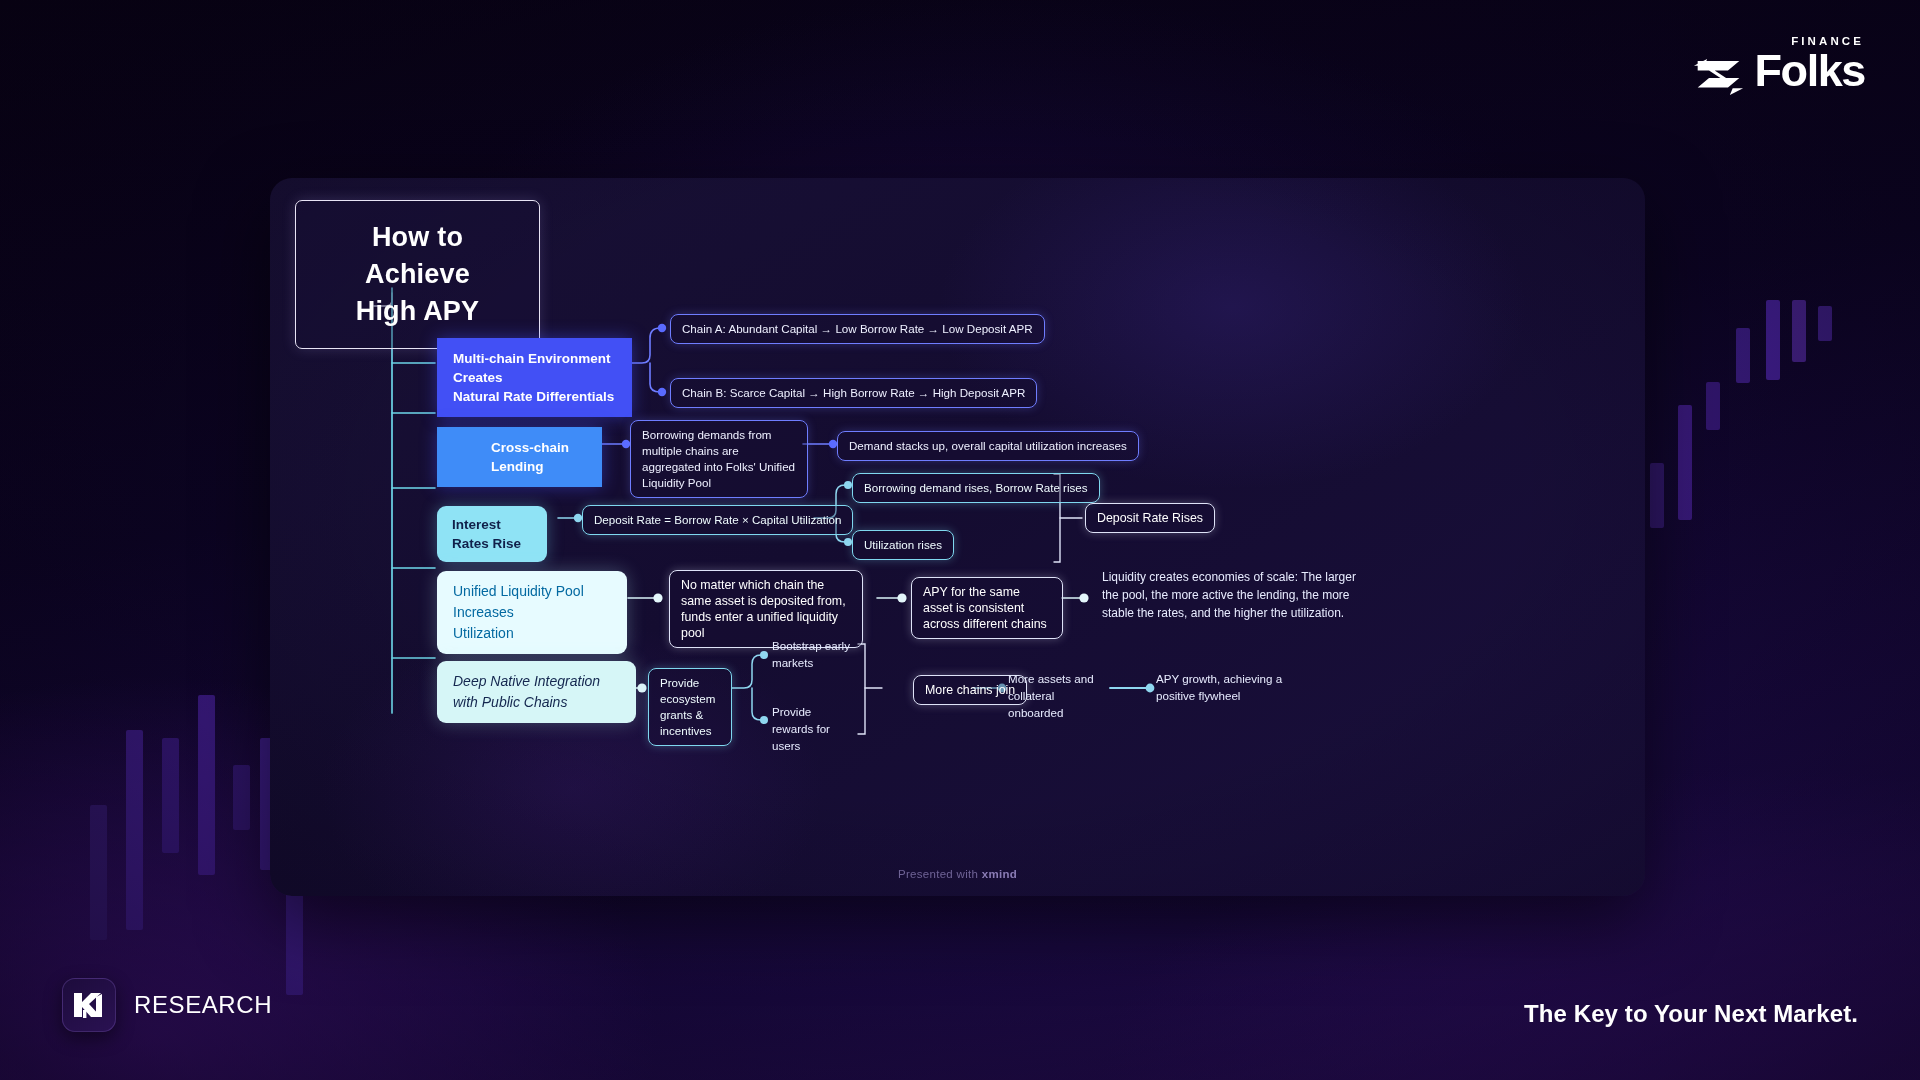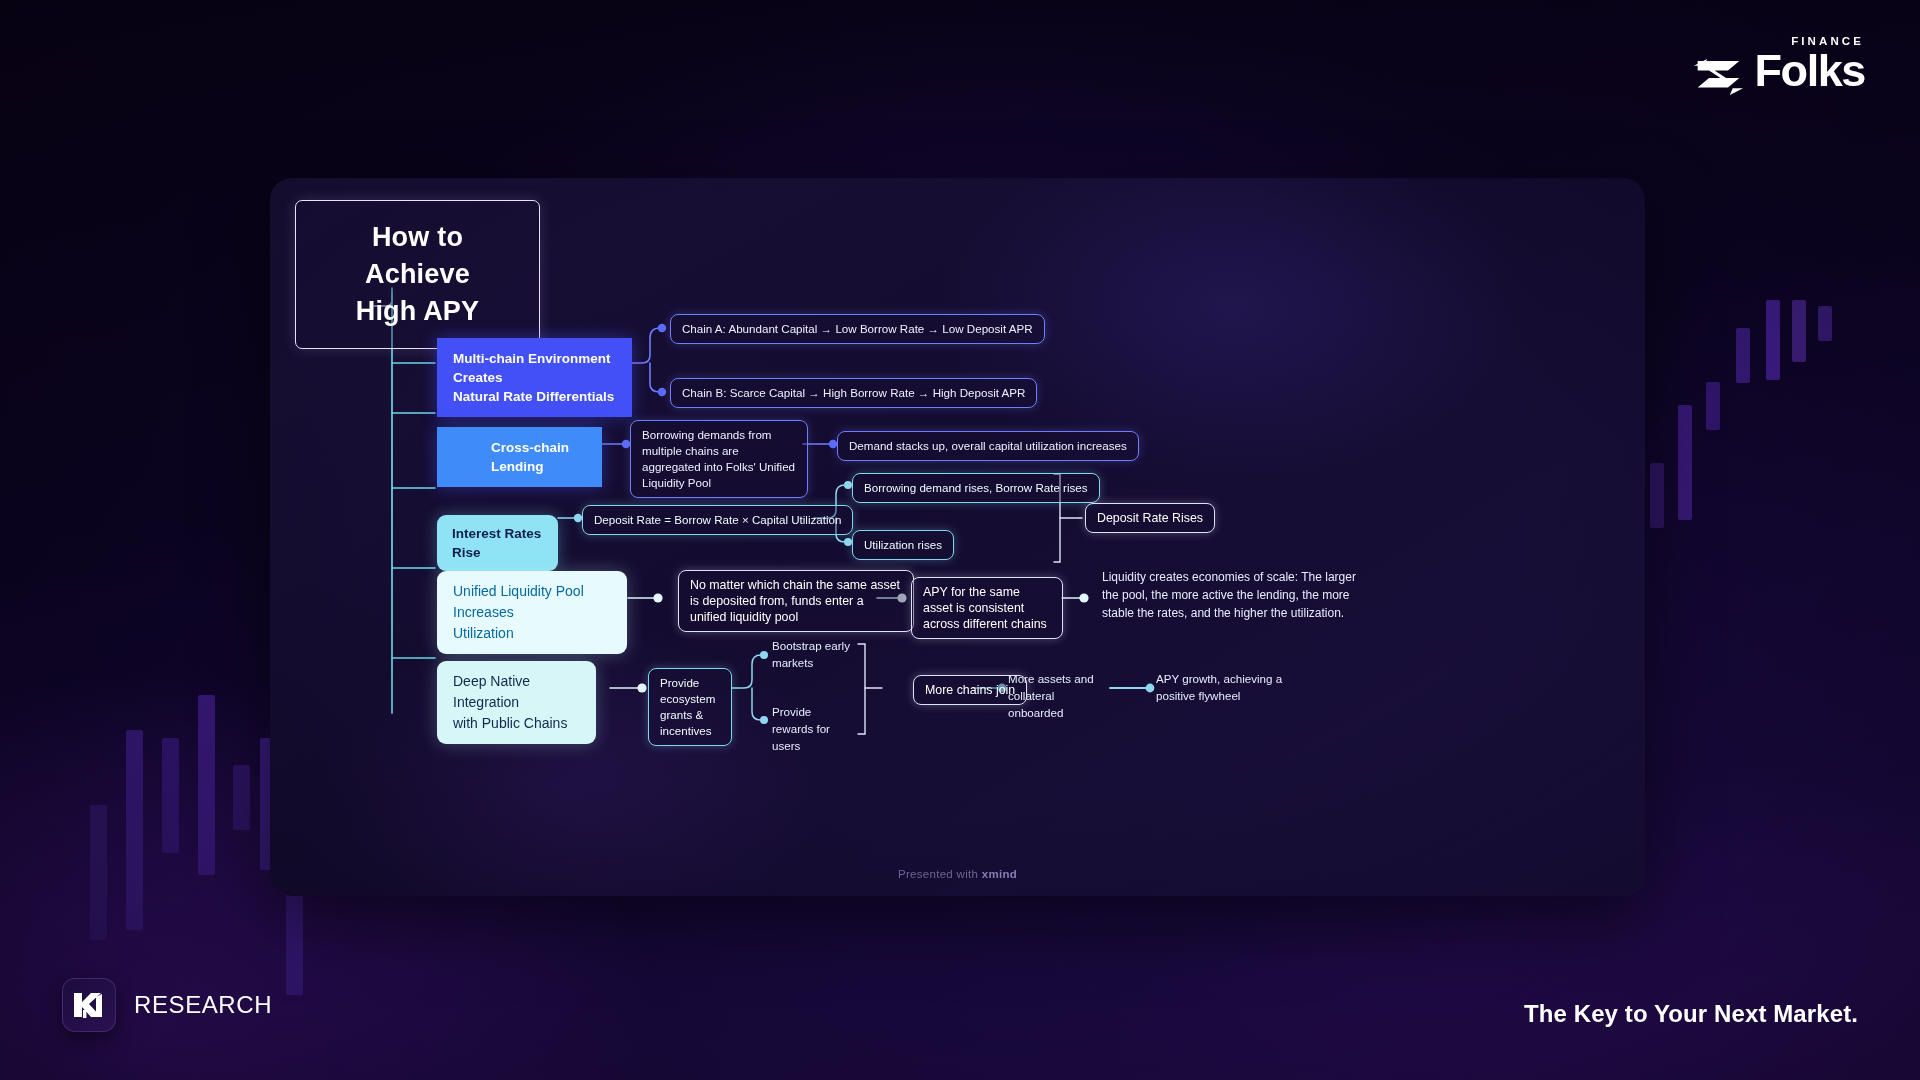--- a/index.html
+++ b/index.html
@@ -279,51 +279,51 @@
     <div class="node n-fill n-fill-cyan" style="left:167px; top:249px; width:165px; justify-content:center;">
       <span>Cross-chain Lending</span>
     </div>
     <div class="node n-out" style="left:360px; top:242px; width:178px;">
       <span>Borrowing demands from multiple chains are aggregated into Folks' Unified Liquidity Pool</span>
     </div>
     <div class="node n-out" style="left:567px; top:253px;">
       <span>Demand stacks up, overall capital utilization increases</span>
     </div>
 
-    <div class="node n-lite" style="left:167px; top:337px; width:121px; justify-content:center;">
+    <div class="node n-lite" style="left:167px; top:328px; width:110px; justify-content:center;">
       <span>Interest Rates Rise</span>
     </div>
     <div class="node n-out-cy n-out" style="left:312px; top:327px;">
       <span>Deposit Rate = Borrow Rate × Capital Utilization</span>
     </div>
     <div class="node n-out-cy n-out" style="left:582px; top:295px;">
       <span>Borrowing demand rises, Borrow Rate rises</span>
     </div>
     <div class="node n-out-cy n-out" style="left:582px; top:352px;">
       <span>Utilization rises</span>
     </div>
     <div class="node n-out-wh n-out" style="left:815px; top:325px;">
       <span>Deposit Rate Rises</span>
     </div>
 
     <div class="node n-pale" style="left:167px; top:393px; width:190px;">
       <span style="white-space:pre-line;">Unified Liquidity Pool Increases
 Utilization</span>
     </div>
-    <div class="node n-out-wh n-out" style="left:408px; top:392px; width:236px;">
+    <div class="node n-out-wh n-out" style="left:399px; top:392px; width:194px;">
       <span>No matter which chain the same asset is deposited from, funds enter a unified liquidity pool</span>
     </div>
     <div class="node n-out-wh n-out" style="left:641px; top:399px; width:152px;">
       <span>APY for the same asset is consistent across different chains</span>
     </div>
     <div class="node n-bare lg" style="left:832px; top:390px; width:268px;">
       <span>Liquidity creates economies of scale: The larger the pool, the more active the lending, the more stable the rates, and the higher the utilization.</span>
     </div>
 
-    <div class="node n-mint" style="left:167px; top:483px; width:159px;">
+    <div class="node n-mint" style="left:167px; top:483px; width:199px;font-style:italic;">
       <span style="white-space:pre-line;">Deep Native Integration
 with Public Chains</span>
     </div>
     <div class="node n-out-cy n-out" style="left:378px; top:490px; width:84px;">
       <span>Provide ecosystem grants &amp; incentives</span>
     </div>
     <div class="node n-bare" style="left:502px; top:459px; width:82px;">
       <span>Bootstrap early markets</span>
     </div>
     <div class="node n-bare" style="left:502px; top:525px; width:82px;justify-content:flex-end;">

